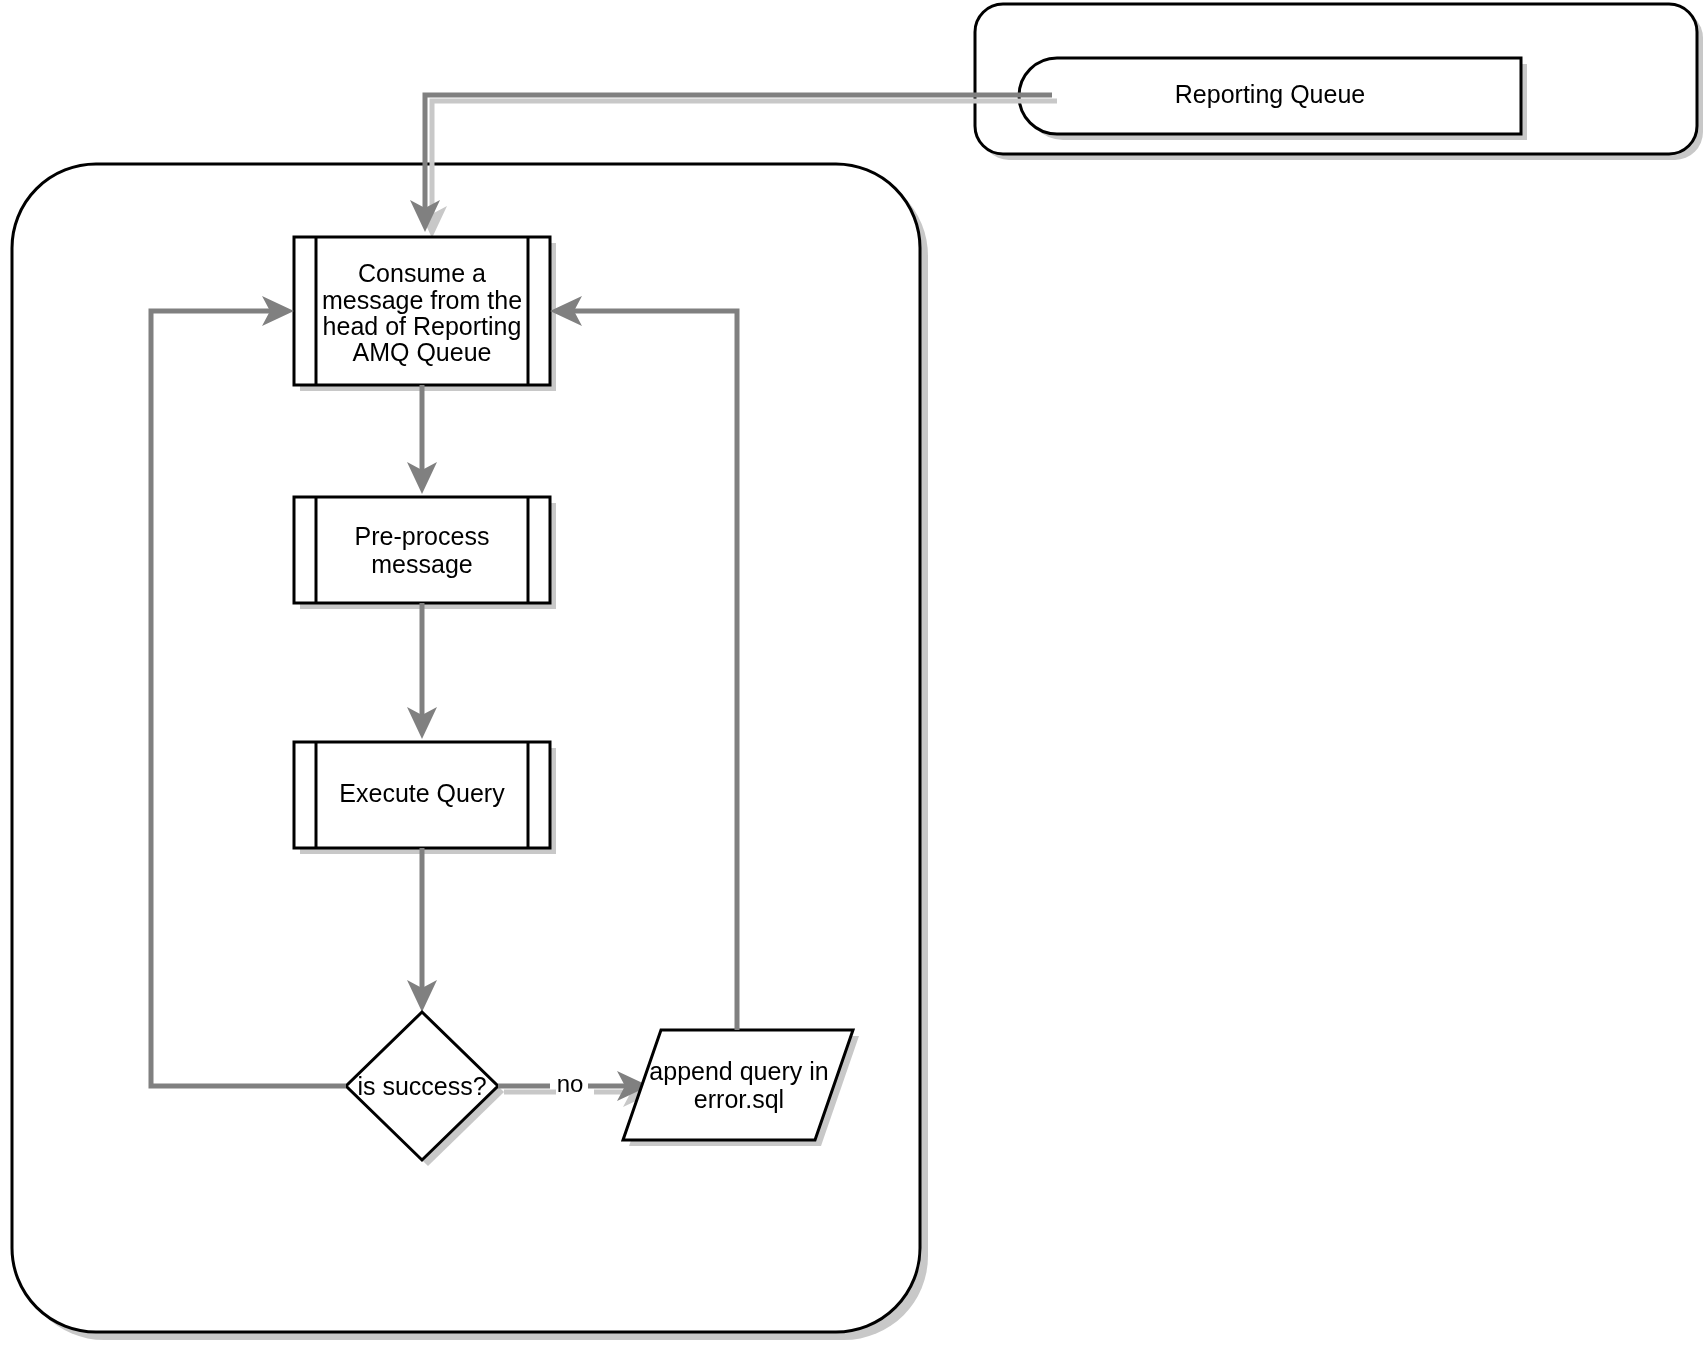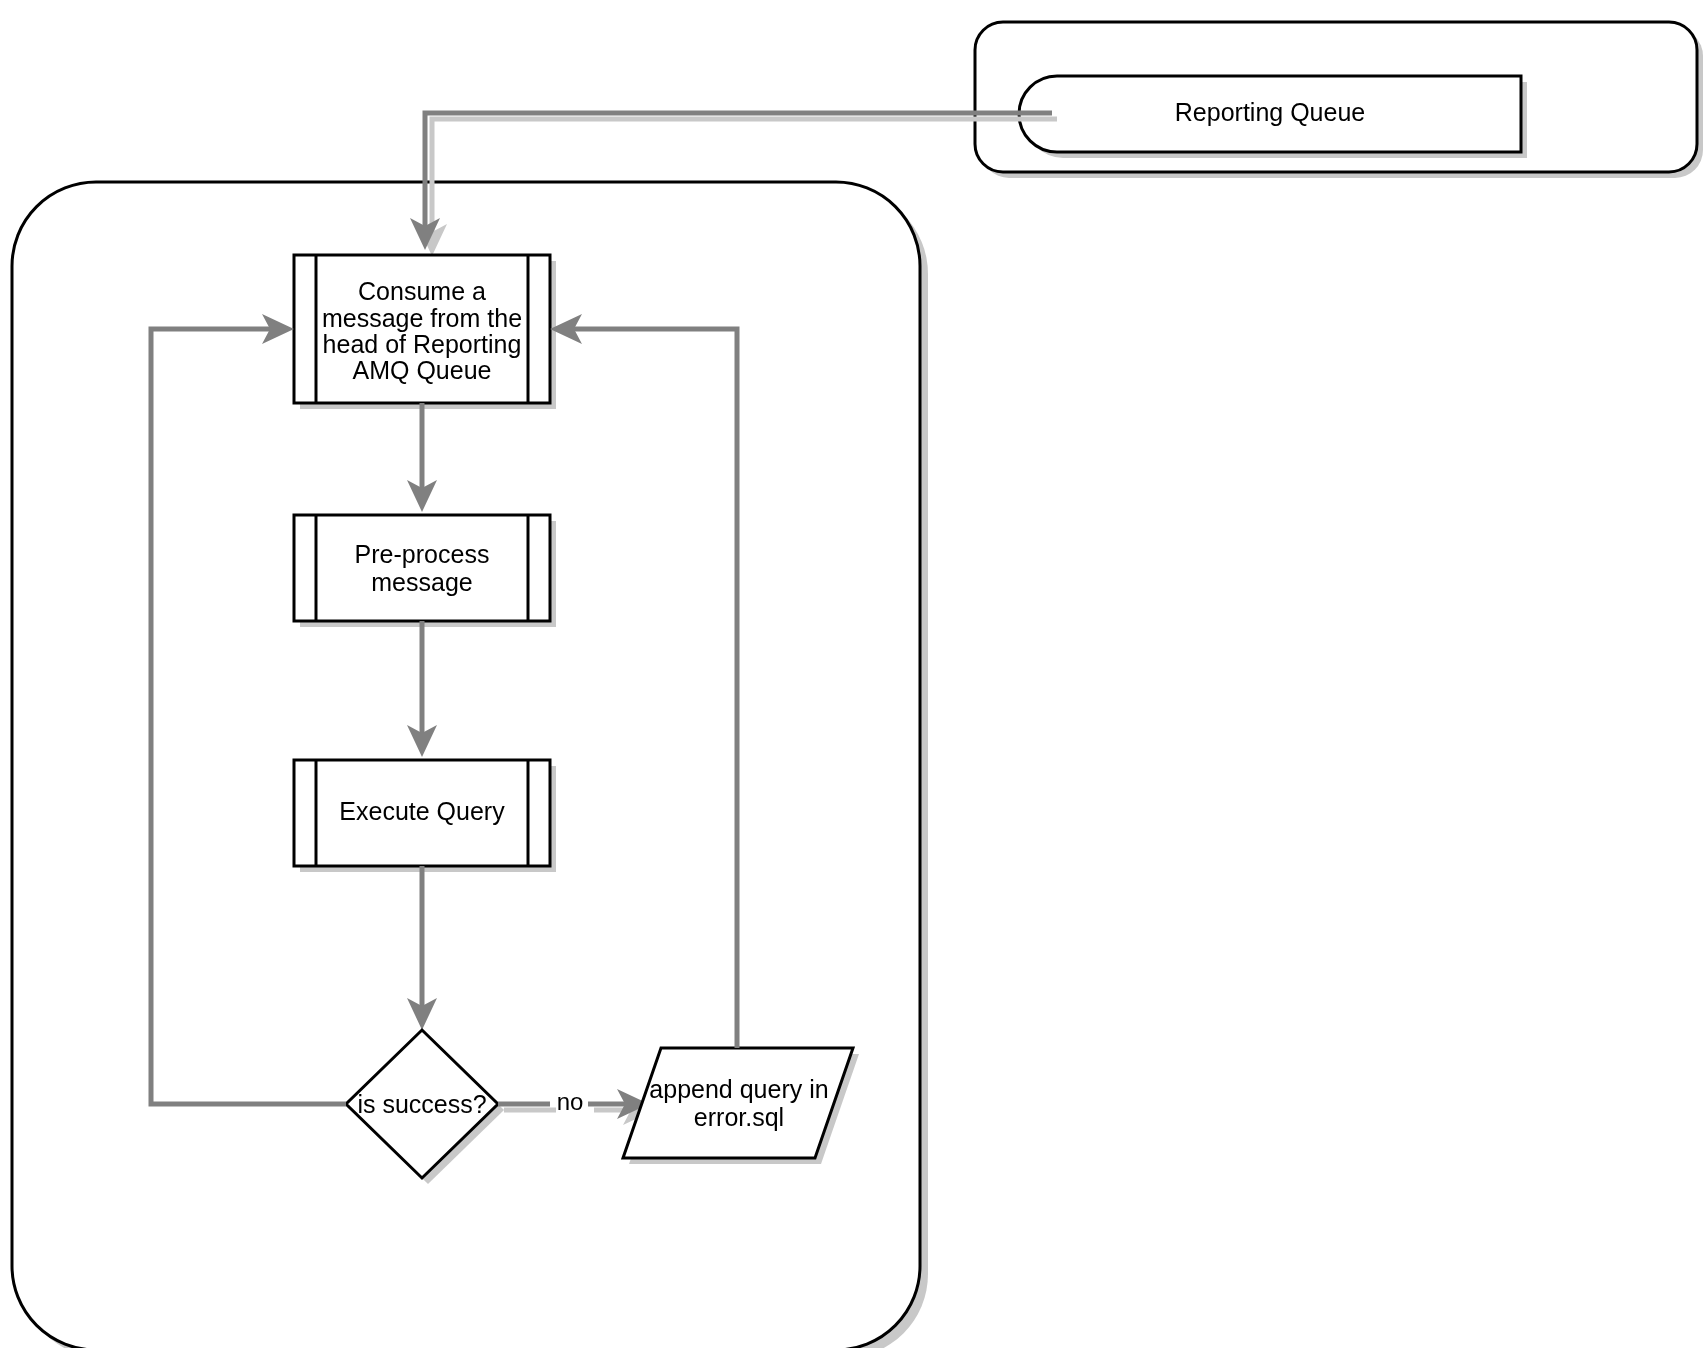--- a/index.html
+++ b/index.html
@@ -11,21 +11,20 @@
     width: 1706px;
     height: 1348px;
     font-family: "Liberation Sans", sans-serif;
     overflow: hidden;
   }
   #canvas {
     position: relative;
     width: 1706px;
     height: 1080px;
     background: #ffffff;
-    margin-top: 18px;
   }
   svg#diagram {
     position: absolute;
     left: 0;
     top: 0;
     width: 1706px;
     height: 1348px;
     display: block;
   }
   .node-text {

